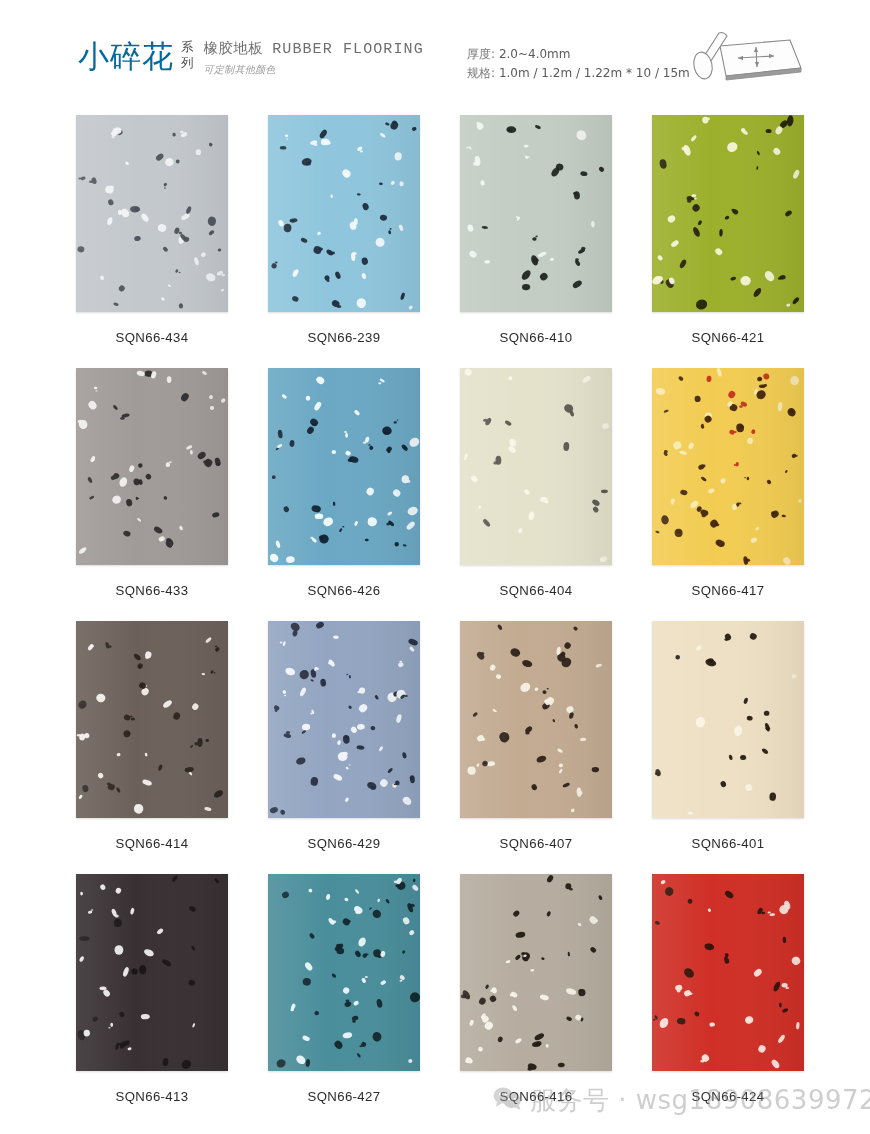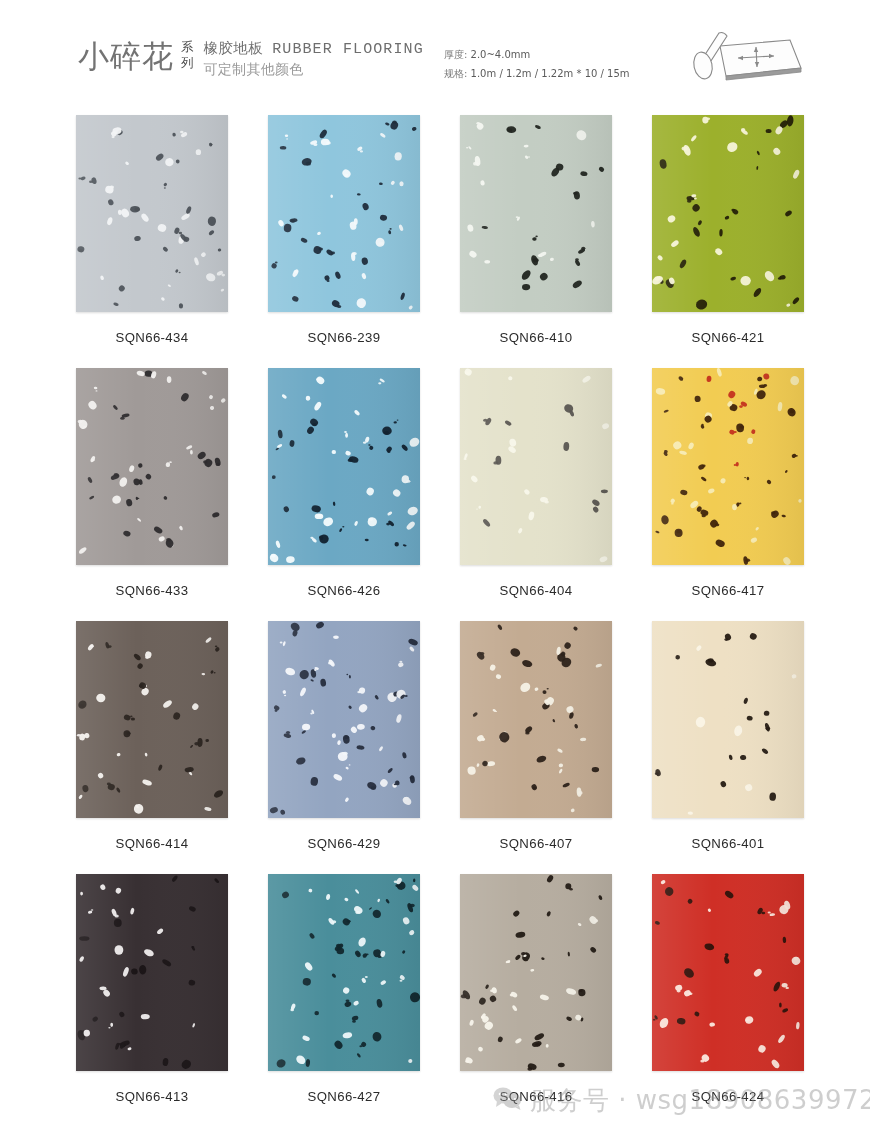--- a/index.html
+++ b/index.html
@@ -28,21 +28,21 @@
     left: 78px;
     top: 38px;
     display: flex;
     align-items: flex-start;
   }
   .brand-title {
     font-family: "DejaVu Sans", "Liberation Sans", sans-serif;
     font-size: 31px;
     line-height: 36px;
     letter-spacing: 1px;
-    color: #737373;
+    color: #0369a1;
     font-weight: 400;
     white-space: nowrap;
   }
   .series-stack {
     display: flex;
     flex-direction: column;
     margin-left: 7px;
     margin-top: 1px;
   }
   .series-stack span {
@@ -62,33 +62,34 @@
     color: #6e6e6e;
     letter-spacing: 0.4px;
     white-space: nowrap;
   }
   .header-main-line .en {
     letter-spacing: 1.1px;
     font-size: 15px;
   }
   .header-sub-line {
     font-family: "DejaVu Sans", "Liberation Sans", sans-serif;
-    font-size: 14px;
+    font-size: 10px;
     line-height: 15px;
     color: #9a9a9a;
     margin-top: 3px;
     letter-spacing: 0.3px;
+    font-style: italic;
   }
 
   .spec-block {
     position: absolute;
-    left: 444px;
+    left: 467px;
     top: 45px;
     font-family: "DejaVu Sans", "Liberation Sans", sans-serif;
-    font-size: 10px;
+    font-size: 12px;
     line-height: 19px;
     color: #5a5a5a;
     white-space: nowrap;
   }
   .spec-line { display: block; }
   .spec-label { color: #7a7a7a; }
 
   .roll-icon {
     position: absolute;
     left: 686px;

